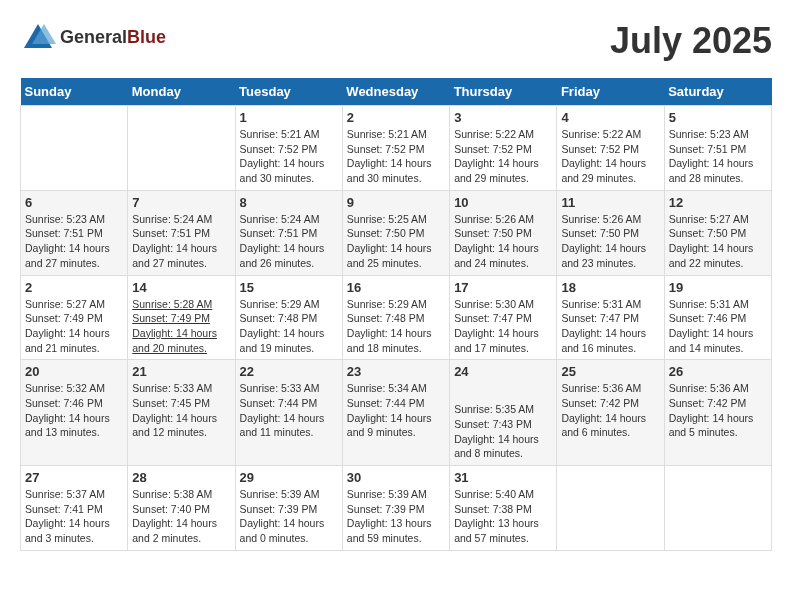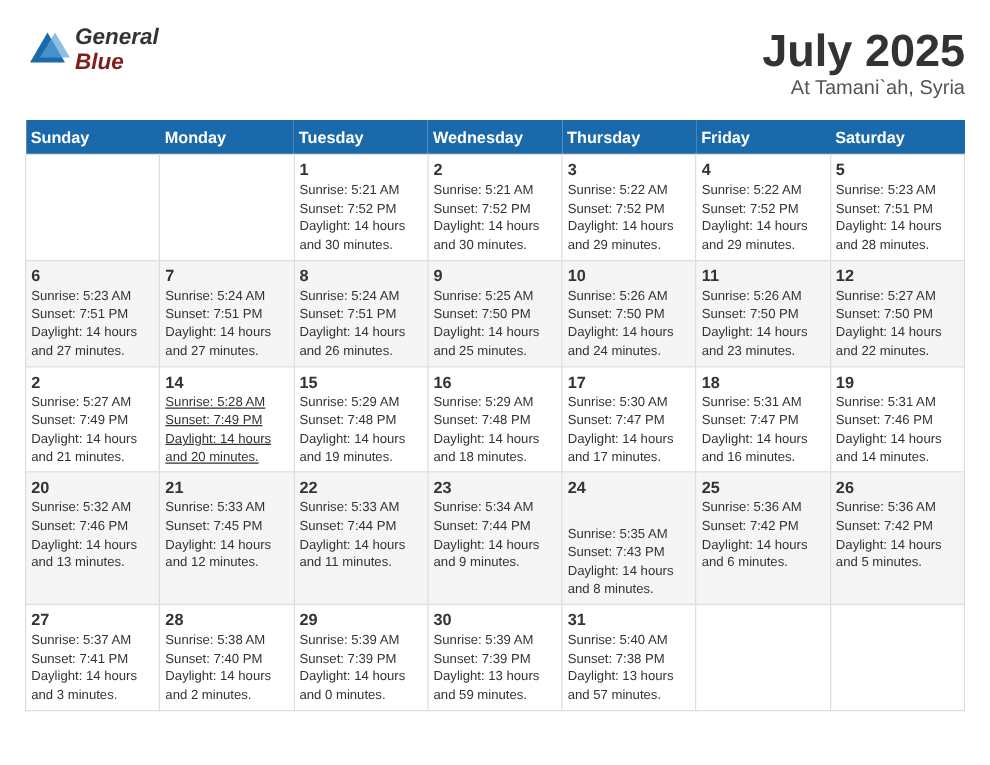--- a/index.html
+++ b/index.html
@@ -15,23 +15,22 @@
       justify-content: space-between;
       align-items: flex-start;
       margin-bottom: 16px;
     }
     .logo {
       display: flex;
       align-items: center;
     }
     .logo-text {
       display: flex;
-      flex-direction: column;
+      flex-direction: row;
       line-height: 1.1;
-      font-style: italic;
     }
     .logo-general {
       font-size: 18px;
       font-weight: bold;
       color: #333;
     }
     .logo-blue {
       font-size: 18px;
       font-weight: bold;
       color: #7f1d1d;
@@ -101,21 +100,20 @@
       <polygon points="18,4 32,28 4,28" fill="#1a6aab"></polygon>
       <polygon points="24,4 36,24 12,24" fill="#5ba3d4" opacity="0.7"></polygon>
     </svg>
     <div class="logo-text">
       <span class="logo-general">General</span>
       <span class="logo-blue">Blue</span>
     </div>
   </div>
   <div class="title-area">
     <div class="month-title">July 2025</div>
-    <div class="location">At Tamani`ah, Syria</div>
   </div>
 </div>
 
 <table class="calendar">
   <thead>
     <tr>
     <th>Sunday</th>
         <th>Monday</th>
         <th>Tuesday</th>
         <th>Wednesday</th>

